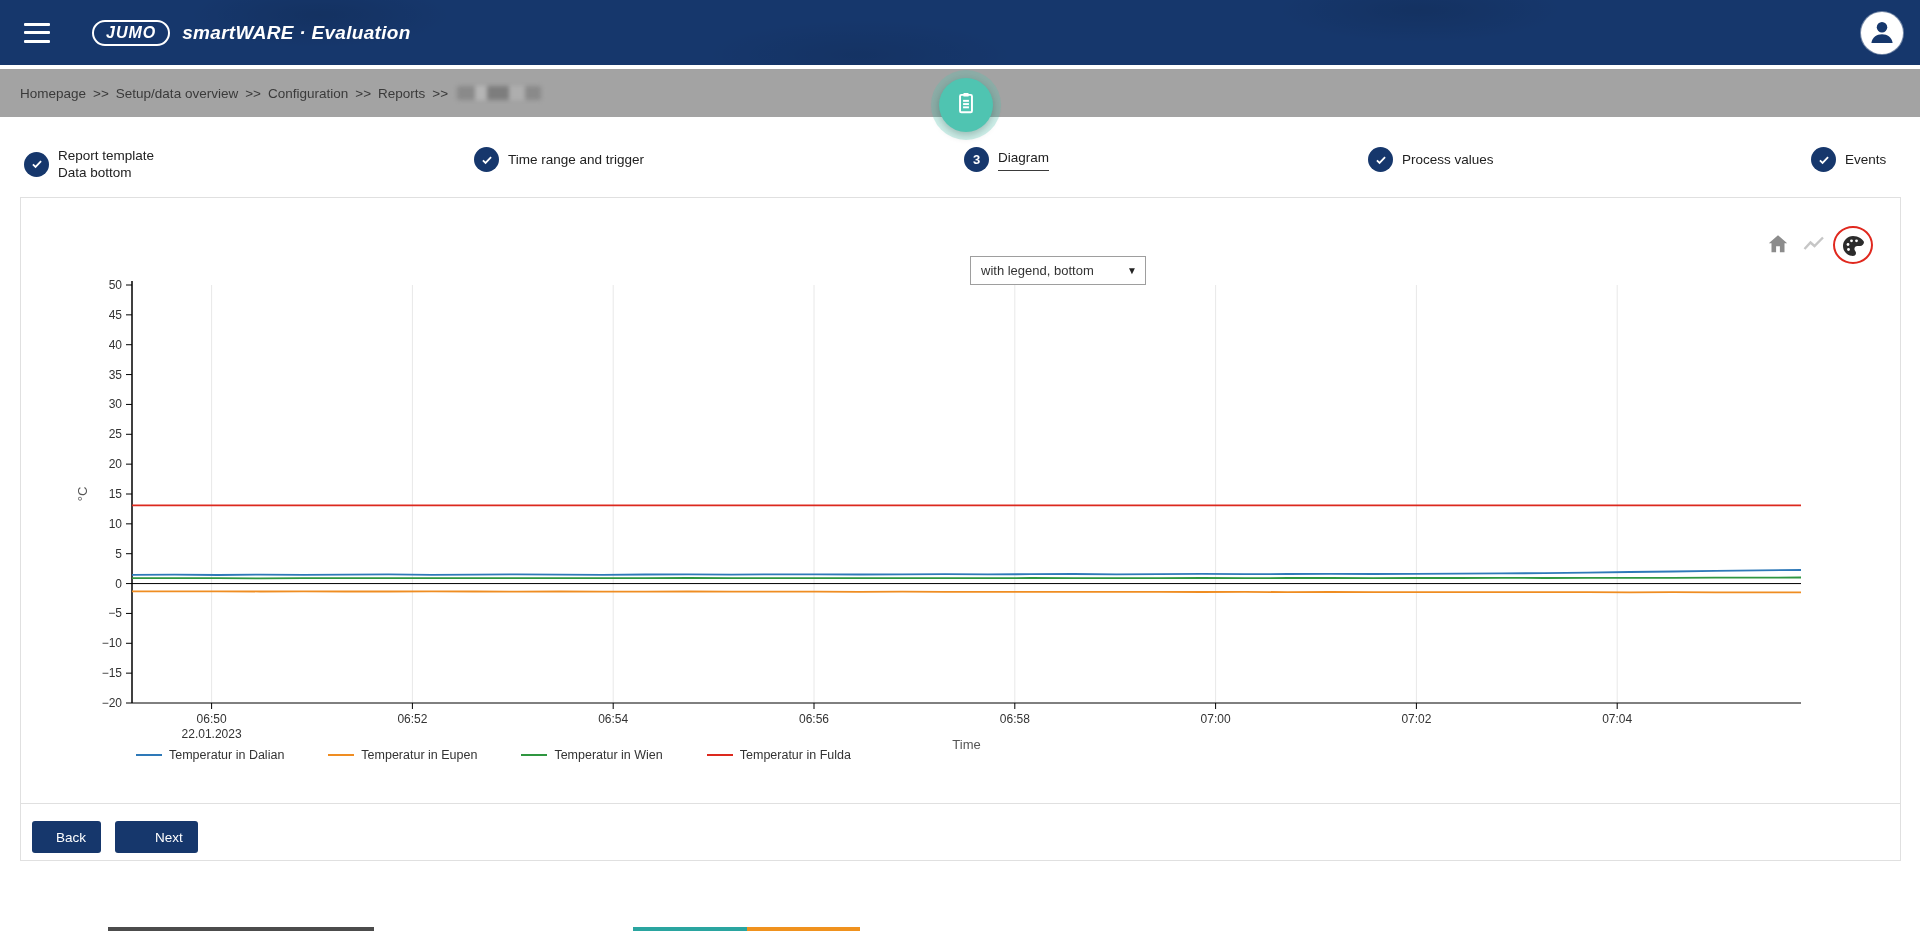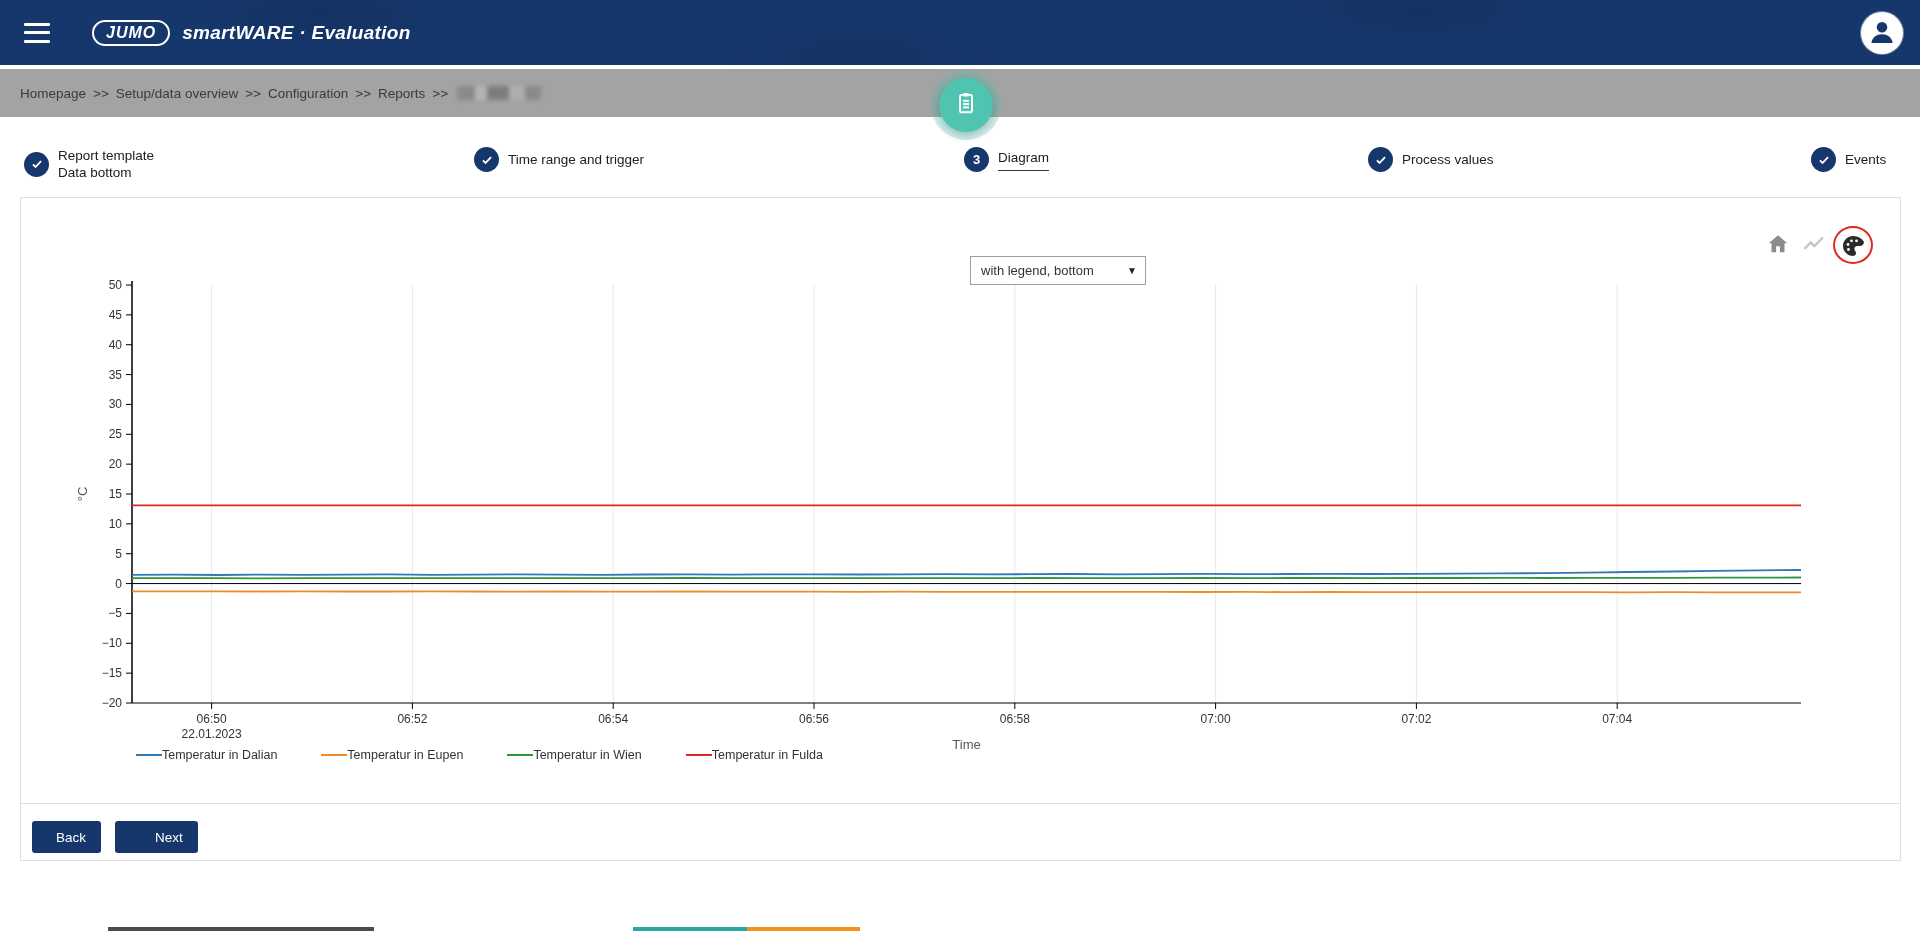--- a/index.html
+++ b/index.html
@@ -82,21 +82,21 @@
   .icon-trend { left:1781px; }
   .icon-palette { left:1820px; top:36px; }
   .palette-annotation {
     position:absolute; left:1812px; top:28px; width:40px; height:38px;
     border:2.5px solid #e0281e; border-radius:50%; pointer-events:none;
   }
   #chart-svg { position:absolute; left:0; top:40px; }
   .chart-legend {
     position:absolute; left:115px; top:550px; display:flex; gap:44px; align-items:center;
   }
-  .chart-legend .litem { display:flex; align-items:center; cursor:pointer; }
+  .chart-legend .litem { display:flex; align-items:center; gap:7px; cursor:pointer; }
   .chart-legend .swatch { width:26px; height:0; border-top:2.5px solid; }
   .chart-legend .llabel { font-size:12.5px; color:#333; }
 
   .panel-footer-divider { position:absolute; left:0; top:605px; width:100%; border-top:1px solid #e0e0e0; }
   .btn {
     position:absolute; top:623px; height:32px; background:#16376c; color:#fff;
     border:none; border-radius:3px; font-family:"Liberation Sans",sans-serif;
     font-size:13.5px; padding:0 15px; cursor:pointer;
   }
   .btn-back { left:11px;padding-left:24px; }

